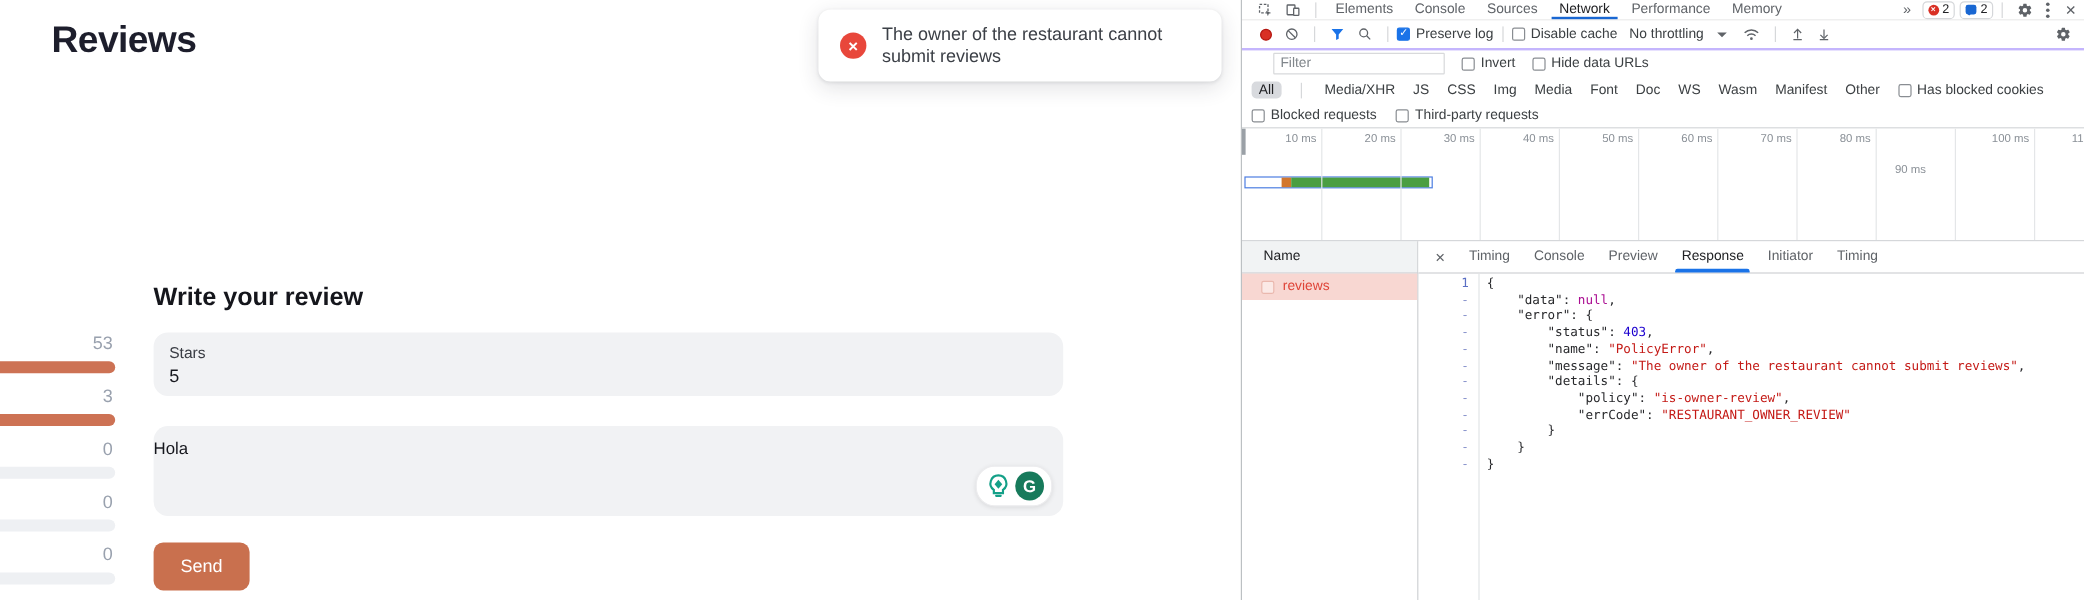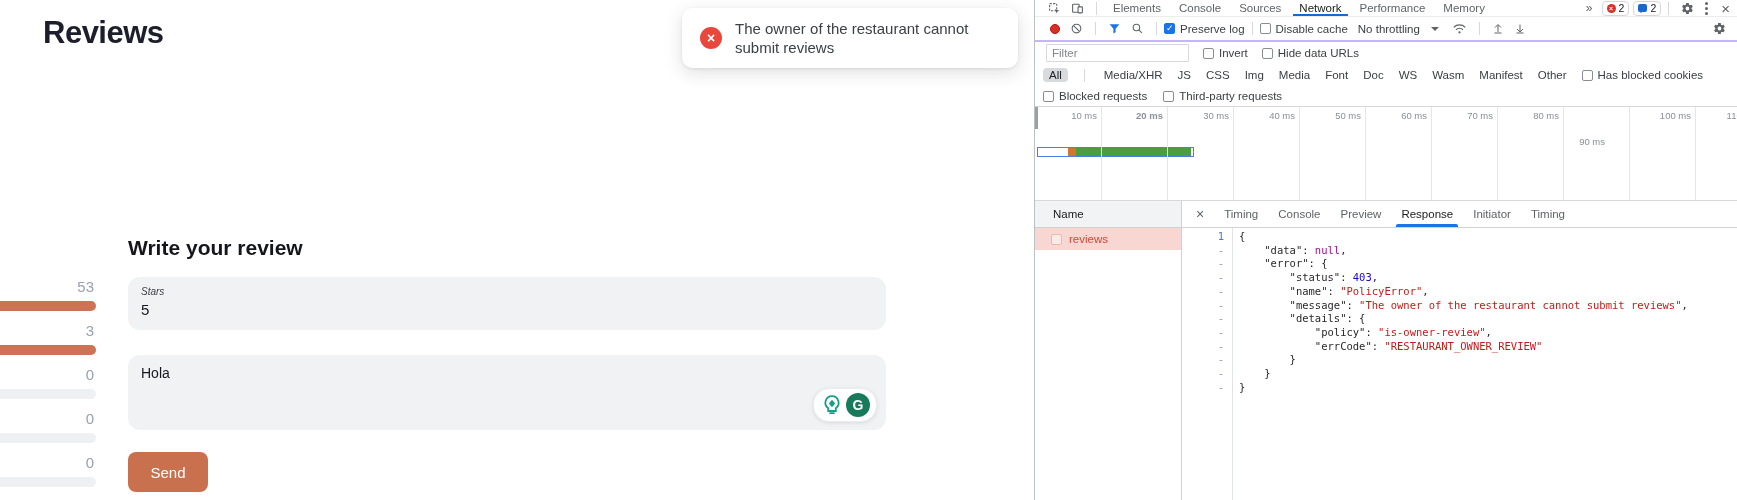--- a/index.html
+++ b/index.html
@@ -14,25 +14,25 @@
   .rating-row{height:44px;}
   .rating-count{height:18px;line-height:18px;font-size:15px;color:#99a1ae;text-align:right;padding-right:2px;}
   .rating-bar{margin-top:5px;height:10px;border-radius:6px;}
   .rating-bar.filled{background:#cd7254;}
   .rating-bar.empty{background:#eef0f3;}
 
   .form-heading{position:absolute;left:128px;top:236px;font-size:21px;font-weight:700;color:#15161c;}
 
   .stars-field{position:absolute;left:128px;top:277px;width:758px;height:53px;background:#f1f2f4;
                border-radius:12px;box-sizing:border-box;padding:9px 13px;}
-  .stars-label{font-size:10px;color:#3a3d44;font-style:italic;}
+  .stars-label{font-size:13px;color:#3a3d44;}
   .stars-value{font-size:15px;color:#16171d;margin-top:4px;}
 
   .review-field{position:absolute;left:128px;top:355px;width:758px;height:75px;background:#f1f2f4;
-                border-radius:12px;box-sizing:border-box;padding:10px 13px;font-size:14px;color:#16171d;}
+                border-radius:12px;box-sizing:border-box;padding:10px 0;font-size:14px;color:#16171d;}
   .gram-pill{position:absolute;right:9px;bottom:8px;height:32px;width:62px;background:#fff;
              border:1px solid #ececee;border-radius:16px;box-shadow:0 1px 4px rgba(0,0,0,.10);
              display:flex;align-items:center;justify-content:center;gap:2px;}
   .gram-g{width:24px;height:24px;border-radius:50%;background:#177a5b;color:#fff;font-weight:700;
           font-size:14px;display:flex;align-items:center;justify-content:center;}
 
   .send-btn{position:absolute;left:128px;top:452px;width:80px;height:40px;background:#c9704e;border:none;
             border-radius:8px;color:#fff;font-size:15px;font-family:"Liberation Sans",sans-serif;cursor:pointer;}
 
   .toast{position:absolute;left:682px;top:8px;width:336px;min-height:60px;background:#fff;border-radius:10px;
@@ -72,21 +72,21 @@
 
   .cb{width:11px;height:11px;border:1px solid #898d92;border-radius:2px;background:#fff;box-sizing:border-box;
       flex:0 0 11px;cursor:pointer;position:relative;}
   .cb.checked{background:#1a73e8;border-color:#1a73e8;}
   .cb.checked::after{content:"✓";font-family:"DejaVu Sans",sans-serif;color:#fff;font-size:9px;font-weight:700;
       position:absolute;left:1px;top:-1px;}
   .cb-group{display:flex;align-items:center;gap:5px;}
   .caret{width:0;height:0;border:4px solid transparent;border-top-color:#5f6368;margin:4px 0 0 6px;}
 
   .filter-input{width:136px;height:16px;border:1px solid #d8d9db;border-radius:1px;font-size:11.5px;
-      font-family:"Liberation Sans",sans-serif;padding:0 0 0 5px;color:#202124;margin-left:3px;}
+      font-family:"Liberation Sans",sans-serif;padding:0 0 0 5px;color:#202124;margin-left:18px;}
   .filter-input::placeholder{color:#80868b;}
 
   .type-pill{padding:1px 3px;cursor:pointer;color:#3c4043;white-space:nowrap;}
   .type-pill.active{background:#d8dade;border-radius:4px;padding:1px 6px;color:#202124;}
   .type-list{display:flex;align-items:center;gap:9px;}
 
   .timeline{height:93px;border-bottom:1px solid #d5d7da;position:relative;overflow:hidden;}
   .tl-grid{position:absolute;top:0;bottom:0;width:1px;background:#e4e6e8;}
   .tl-label{position:absolute;top:3px;transform:translateX(-100%);padding-right:4px;font-size:9.5px;color:#8a9097;
             white-space:nowrap;}
@@ -342,21 +342,21 @@
 
   <div class="timeline">
     <div class="tl-zero"></div>
     <div class="tl-bar">
       <span class="tl-seg orange"></span>
       <span class="tl-seg green"></span>
     </div>
   <div class="tl-grid" style="left: 66px;"></div>
       <div class="tl-label" style="left: 66px;">10 ms</div>
       <div class="tl-grid" style="left: 132px;"></div>
-      <div class="tl-label" style="left: 132px; font-weight: bold;">20 ms</div>
+      <div class="tl-label" style="left: 132px;">20 ms</div>
       <div class="tl-grid" style="left: 198px;"></div>
       <div class="tl-label" style="left: 198px;">30 ms</div>
       <div class="tl-grid" style="left: 264px;"></div>
       <div class="tl-label" style="left: 264px;">40 ms</div>
       <div class="tl-grid" style="left: 330px;"></div>
       <div class="tl-label" style="left: 330px;">50 ms</div>
       <div class="tl-grid" style="left: 396px;"></div>
       <div class="tl-label" style="left: 396px;">60 ms</div>
       <div class="tl-grid" style="left: 462px;"></div>
       <div class="tl-label" style="left: 462px;">70 ms</div>

